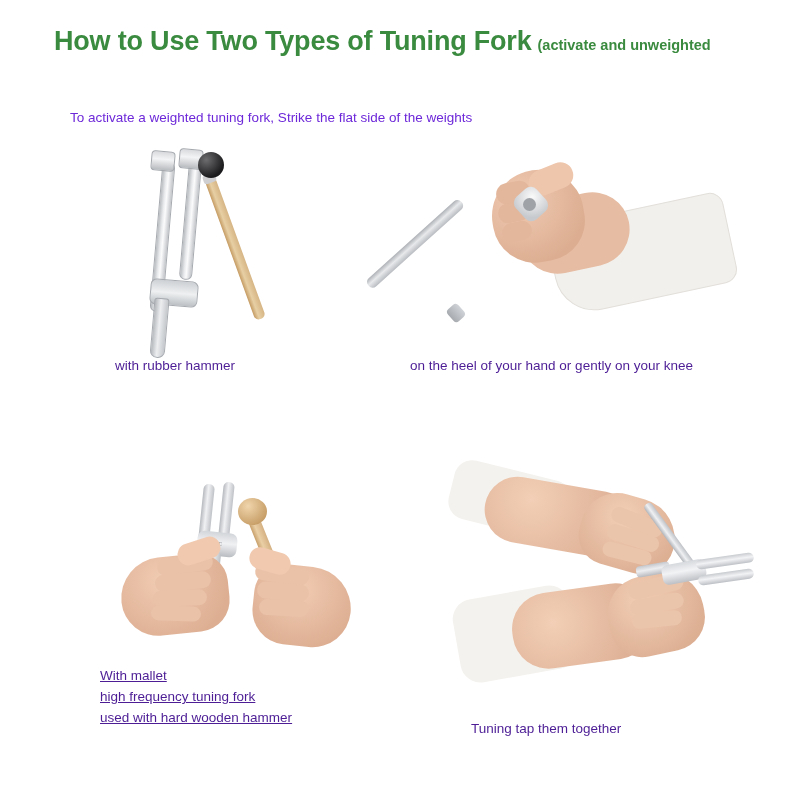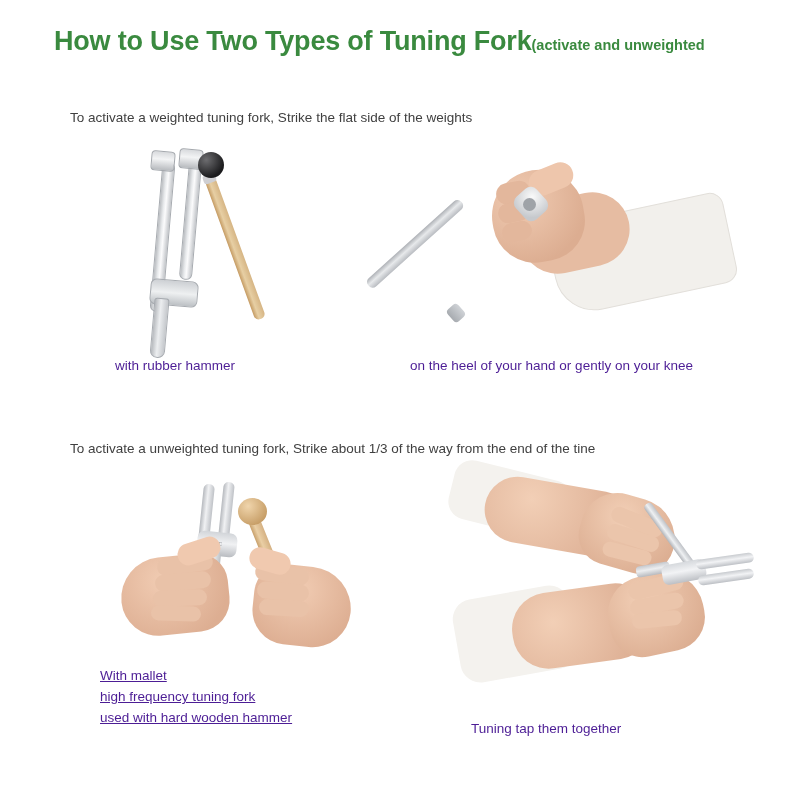--- a/index.html
+++ b/index.html
@@ -21,40 +21,41 @@
   }
 
   
   .title-row {
     position: absolute;
     left: 54px;
     top: 26px;
     width: 730px;
     display: flex;
     align-items: baseline;
+    gap: 6px;
   }
   .title-main {
     font-size: 27px;
     font-weight: bold;
     color: #3a8a3f;
     letter-spacing: -0.2px;
     white-space: nowrap;
   }
   .title-sub {
     font-size: 14.5px;
     font-weight: bold;
     color: #3a8a3f;
     white-space: nowrap;
   }
 
   
   .section-heading {
     position: absolute;
     font-size: 13.5px;
-    color: #404040;
+    color: #6d28d9;
     font-weight: normal;
     white-space: nowrap;
   }
   #heading-weighted { left: 70px; top: 110px; }
   #heading-unweighted { left: 70px; top: 441px; }
 
   .caption {
     position: absolute;
     font-size: 13.5px;
     color: #4c1d95;
@@ -525,21 +526,20 @@
     <div class="hh-knuckle" id="hh-k3"></div>
     <div id="hh-thumb"></div>
     <div id="hh-fork-stem"></div>
     <div id="hh-fork-tip"></div>
     <div id="hh-fork-weight"></div>
     <div id="hh-fork-weight2"></div>
   </div>
 
   <div class="caption" id="caption-heel">on the heel of your hand or gently on your knee</div>
 
-  <div class="section-heading" id="heading-unweighted">To activate a unweighted tuning fork, Strike about 1/3 of the way from the end of the tine</div>
 
   <div class="illus" id="illus-unweighted">
     <div class="uw-tine" id="uw-tine-left"></div>
     <div class="uw-tine" id="uw-tine-right"></div>
     <div id="uw-yoke"></div>
     <div id="uw-label">4096
 C</div>
     <div id="uw-stem"></div>
     <div id="uw-mallet-handle"></div>
     <div id="uw-mallet-head"></div>

